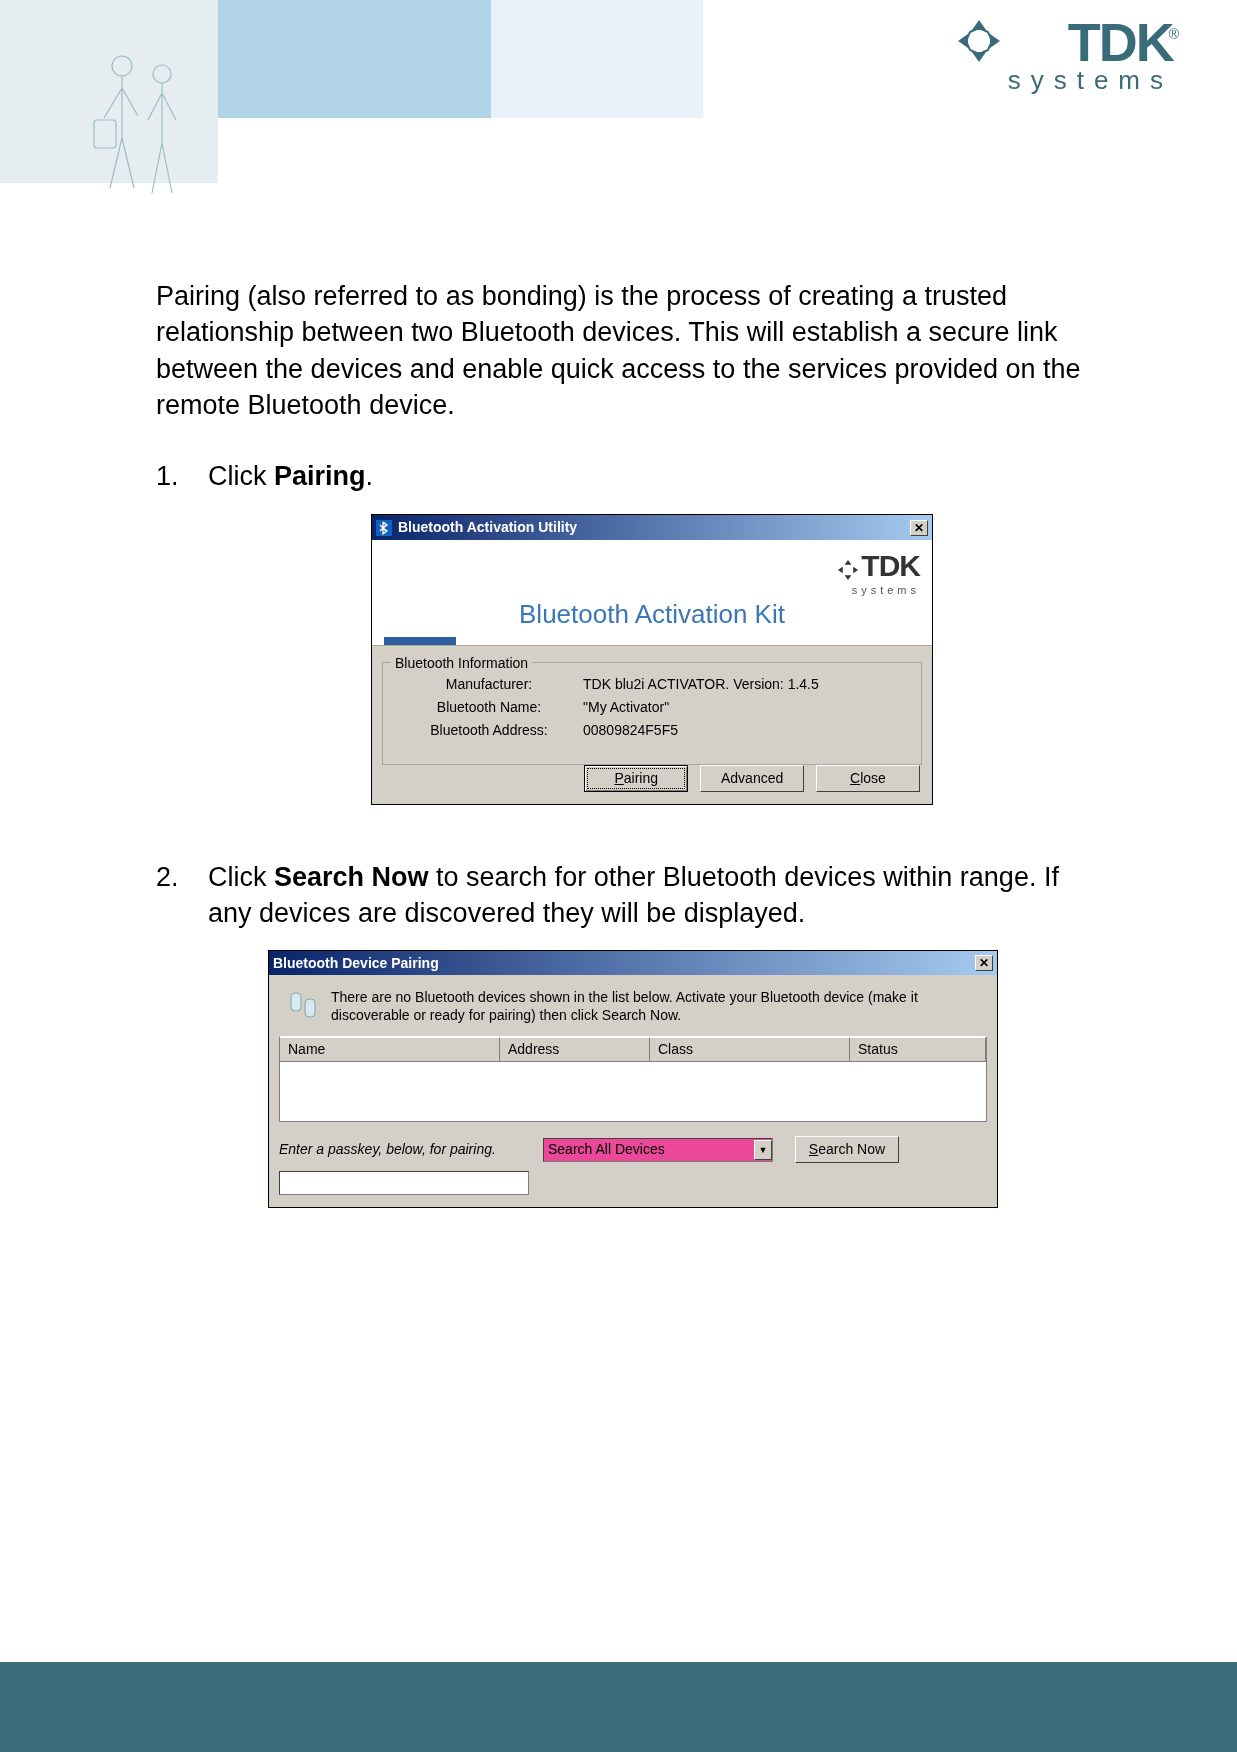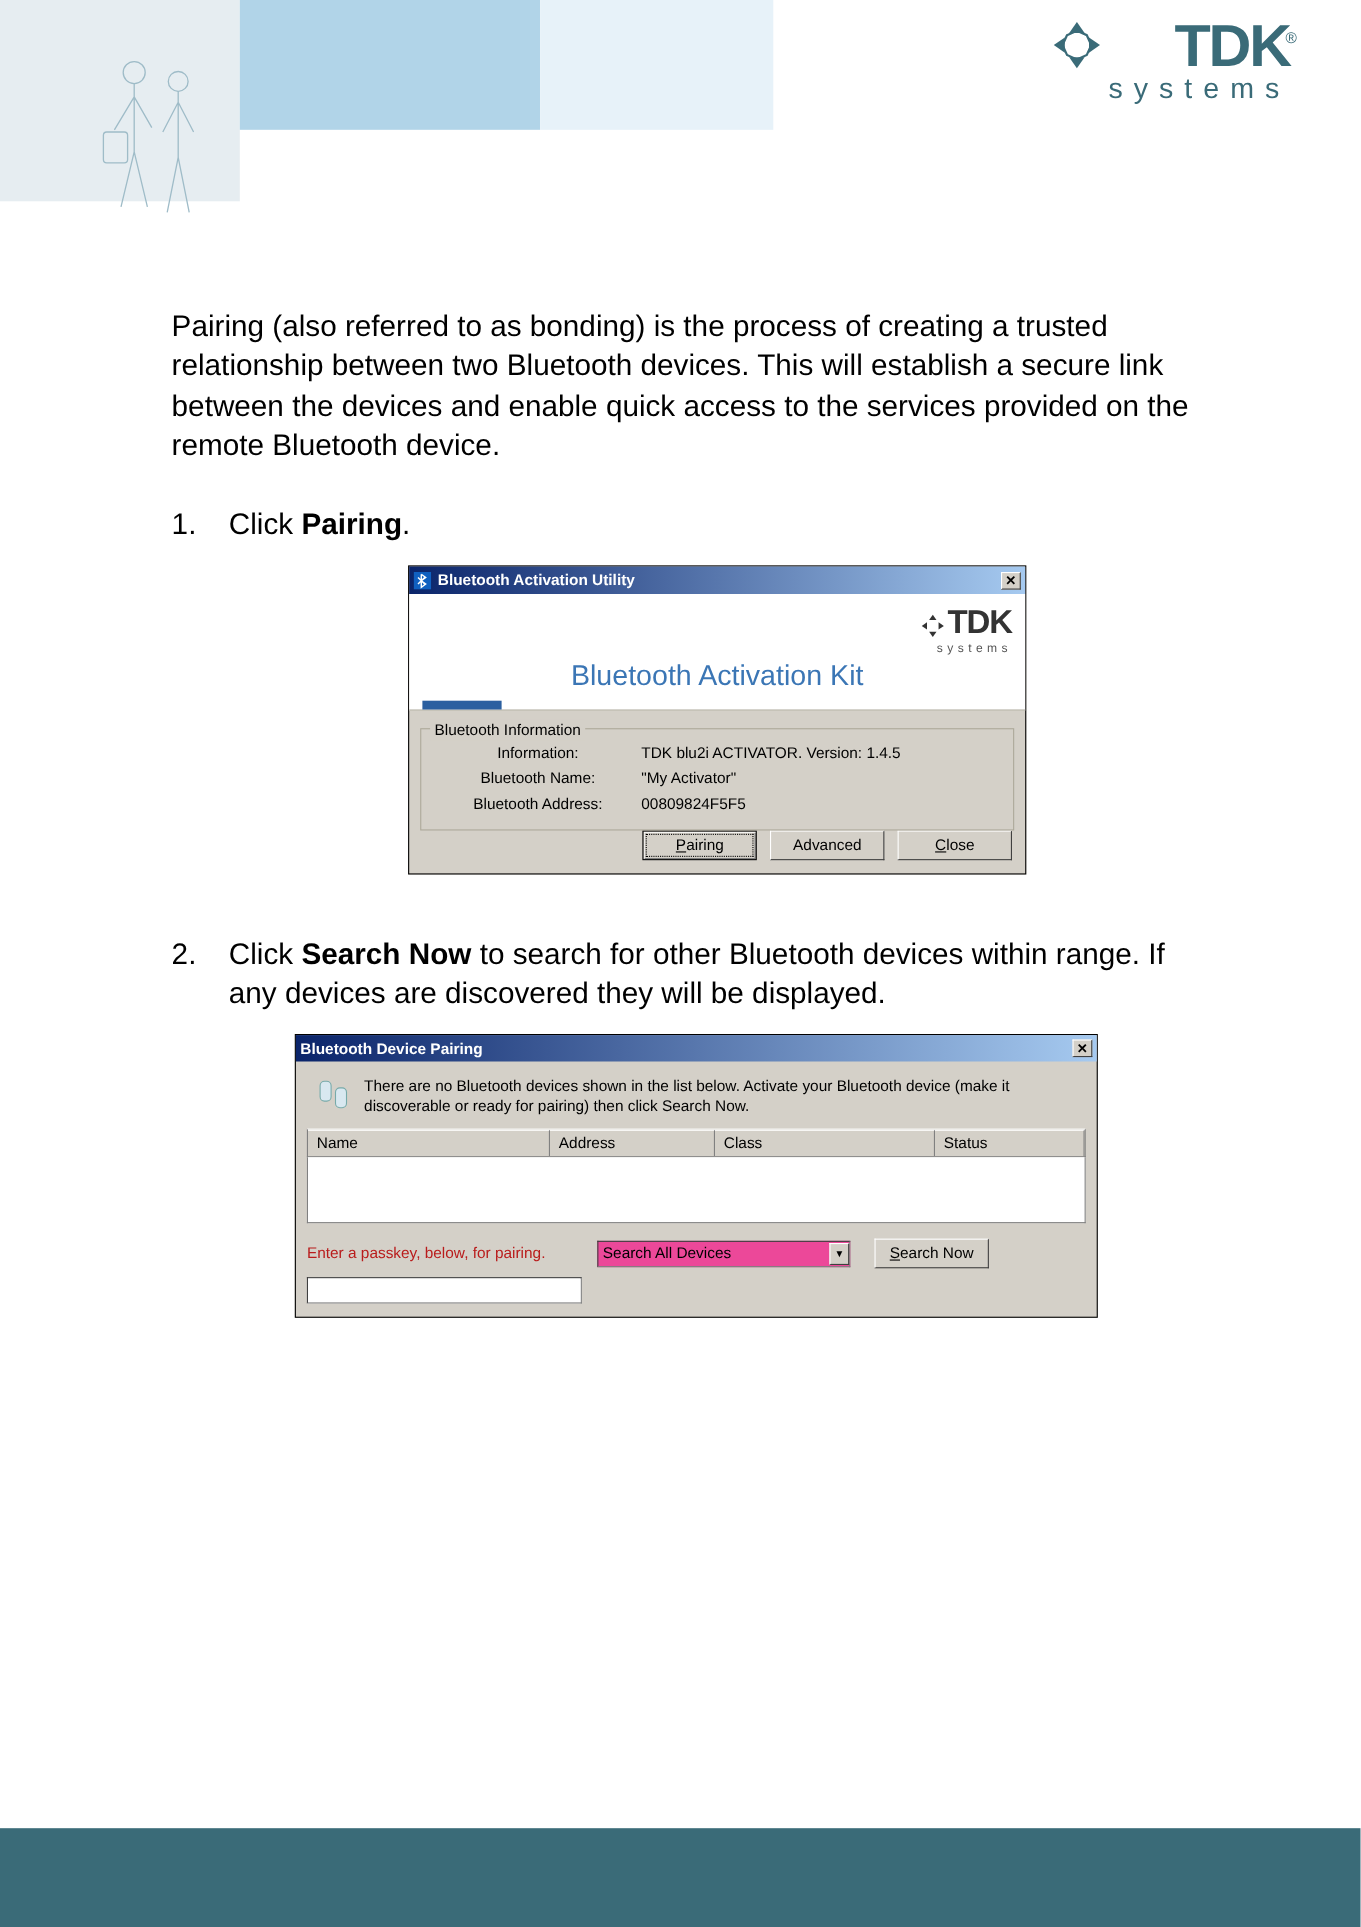--- a/index.html
+++ b/index.html
@@ -89,21 +89,21 @@
   .d1-banner-logo .mini-mark { display:inline-block; vertical-align: middle; margin-right:2px;}
   .d1-banner-logo .mini-sys { display:block; font-size: 11px; letter-spacing: 4px; color:#555; margin-top:-4px; text-align:right;}
   .d1-kit {
     color: #3b76b5; font-size: 26px; font-weight: normal;
     font-family: Arial; padding-bottom: 6px;
   }
   .d1-progress {
     height: 8px; width: 72px; background: #2b5fa0; margin-top:-2px; margin-bottom:2px;
   }
   .fieldset {
-    border: 1px solid #aca899; margin-top: 10px; padding: 10px 12px 12px; position:relative;
+    border: 1px solid #aca899; margin-top: 10px; padding: 10px 12px 22px; position:relative;
   }
   .fieldset .legend {
     position: absolute; top: -9px; left: 8px; background: #d4d0c8;
     padding: 0 4px; font-size: 14px; color:#000;
   }
   .info-row { display:flex; padding: 2px 0; font-size:14px;}
   .info-row .lbl { width: 188px; }
   .helper { font-size:14px; margin: 10px 4px 60px 4px; line-height:1.2;}
   .btn-row { text-align: right; padding-right: 2px; }
   .win-btn {
@@ -126,21 +126,21 @@
     display:flex; border: 1px solid #808080;
     border-top-color:#fff; background:#d4d0c8;
   }
   .list-head .col {
     border-right: 1px solid #808080; padding: 2px 8px; font-size:14px;
     background: #d4d0c8; border-top: 1px solid #fff;
   }
   .col-name{width:220px;} .col-addr{width:150px;} .col-class{width:200px;} .col-status{flex:1; border-right:none;}
   .list-body { height: 60px; background:#fff; border:1px solid #808080; border-top:none; border-top-color:#404040;}
   .d2-row2 { display:flex; align-items:center; gap:14px; margin-top:14px; }
-  .greytext { color:#b91c1c; font-size:14px; line-height:1.1; width: 250px;}
+  .greytext { color:#000000; font-size:14px; line-height:1.1; width: 250px; font-style: italic;}
   .win-select {
     background:#ec4899; border:1px solid #808080; border-top-color:#404040; border-left-color:#404040;
     height:24px; display:flex; align-items:center; justify-content:space-between;
     width:230px; padding-left:4px; font-size:14px;
   }
   .win-select .arrow {
     width:18px; height:20px; background:#d4d0c8;
     border:1px solid #fff; border-right-color:#404040; border-bottom-color:#404040;
     display:flex;align-items:center;justify-content:center; font-size:9px;
   }
@@ -233,21 +233,21 @@
           </div>
           <div>
             <div class="d1-kit">Bluetooth Activation Kit</div>
             <div class="d1-progress"></div>
           </div>
         </div>
         <div class="win-body">
           <div class="fieldset">
             <span class="legend">Bluetooth Information</span>
             <div class="info-row">
-              <span class="lbl">Information:</span>
+              <span class="lbl">Manufacturer:</span>
               <span>TDK blu2i ACTIVATOR. Version: 1.4.5</span>
             </div>
             <div class="info-row">
               <span class="lbl">Bluetooth Name:</span>
               <span>"My Activator"</span>
             </div>
             <div class="info-row">
               <span class="lbl">Bluetooth Address:</span>
               <span>00809824F5F5</span>
             </div>

